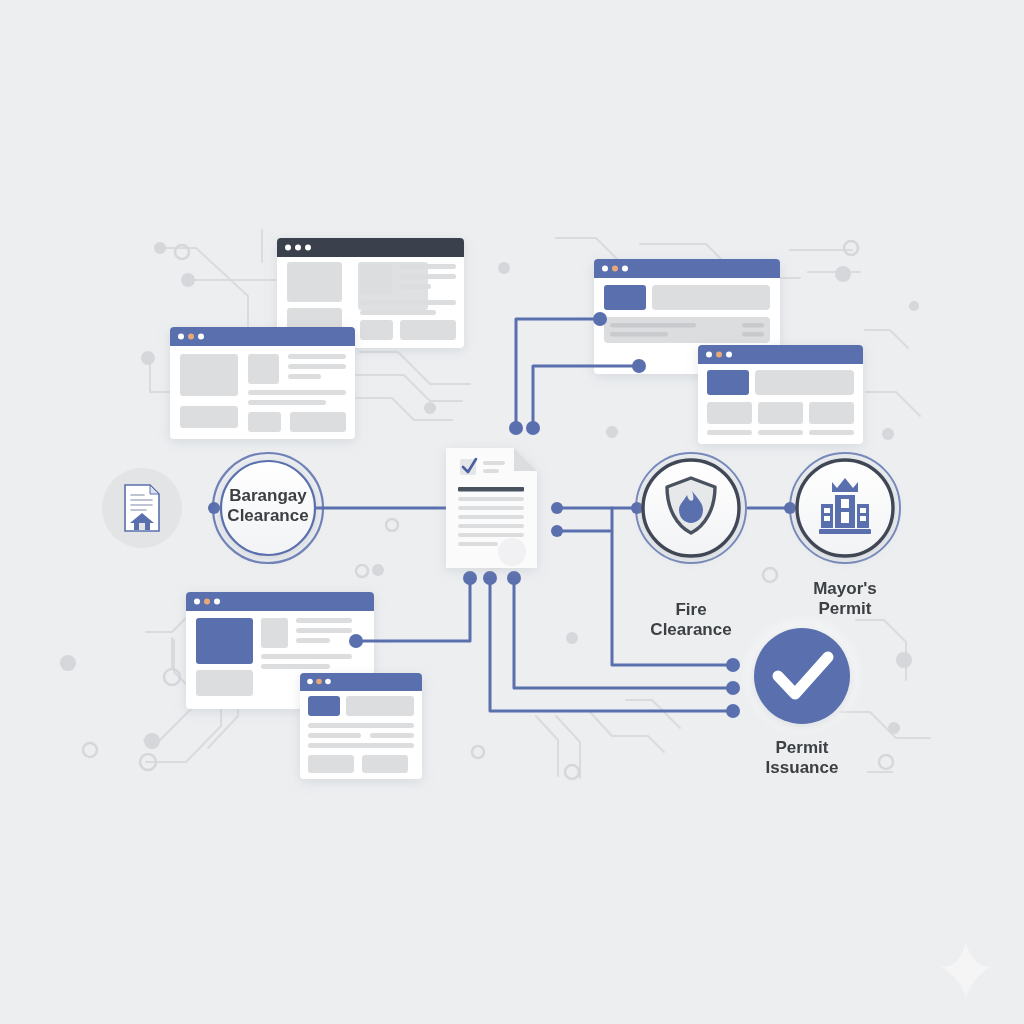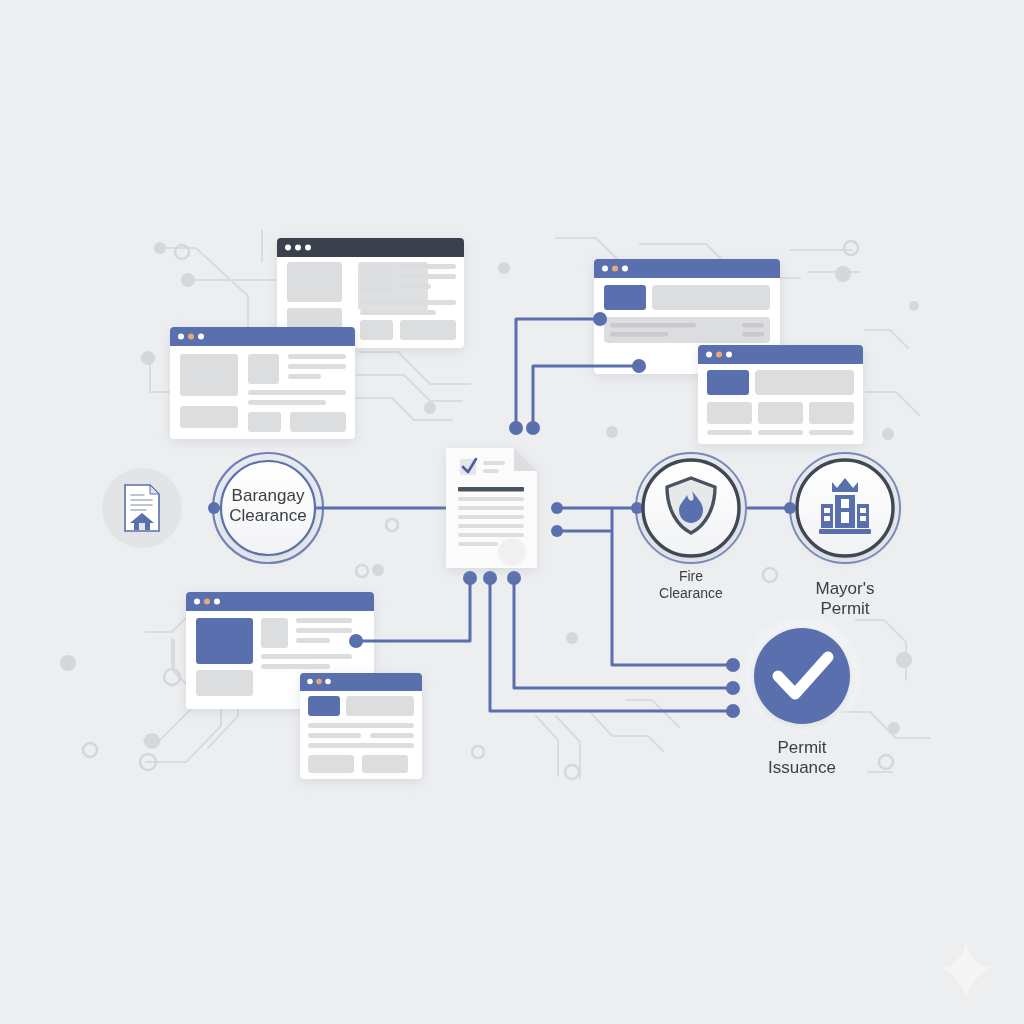--- a/index.html
+++ b/index.html
@@ -8,21 +8,21 @@
     background:#eceef0;
     font-family:"Liberation Sans", sans-serif;
     overflow:hidden;
   }
   #stage{position:relative;width:1024px;height:1024px;}
   #stage svg{position:absolute;left:0;top:0;}
   .nodelabel{
     position:absolute;
     text-align:center;
     color:#3c4043;
-    font-weight:normal;
+    font-weight:bold;
     line-height:1.18;
     white-space:pre-line;
   }
 </style>
 </head>
 <body style="background: rgb(236, 238, 240);">
 
 <div id="stage">
 
   <svg width="1024" height="1024">
@@ -361,21 +361,21 @@
     </g>
   </svg>
 
   <svg width="1024" height="1024">
     <path d="M966,942 C970,960 982,970 992,966 C982,972 970,982 966,998 C962,982 950,972 940,966 C950,970 962,960 966,942 Z" fill="#f5f5f6"></path>
   </svg>
 
   <div class="nodelabel" style="left:208px;top:486px;width:120px;font-size:17px;color:#3c4043;">Barangay
 Clearance</div>
 
-  <div class="nodelabel" style="left:621px;top:568px;width:140px;font-size:14px;">Fire
+  <div class="nodelabel" style="left:621px;top:600px;width:140px;font-size:17px;">Fire
 Clearance</div>
 
   <div class="nodelabel" style="left:775px;top:568px;width:140px;font-size:17px;margin-top:11px;">Mayor's
 Permit</div>
 
   <div class="nodelabel" style="left:732px;top:738px;width:140px;font-size:17px;">Permit
 Issuance</div>
 
 </div>
 

